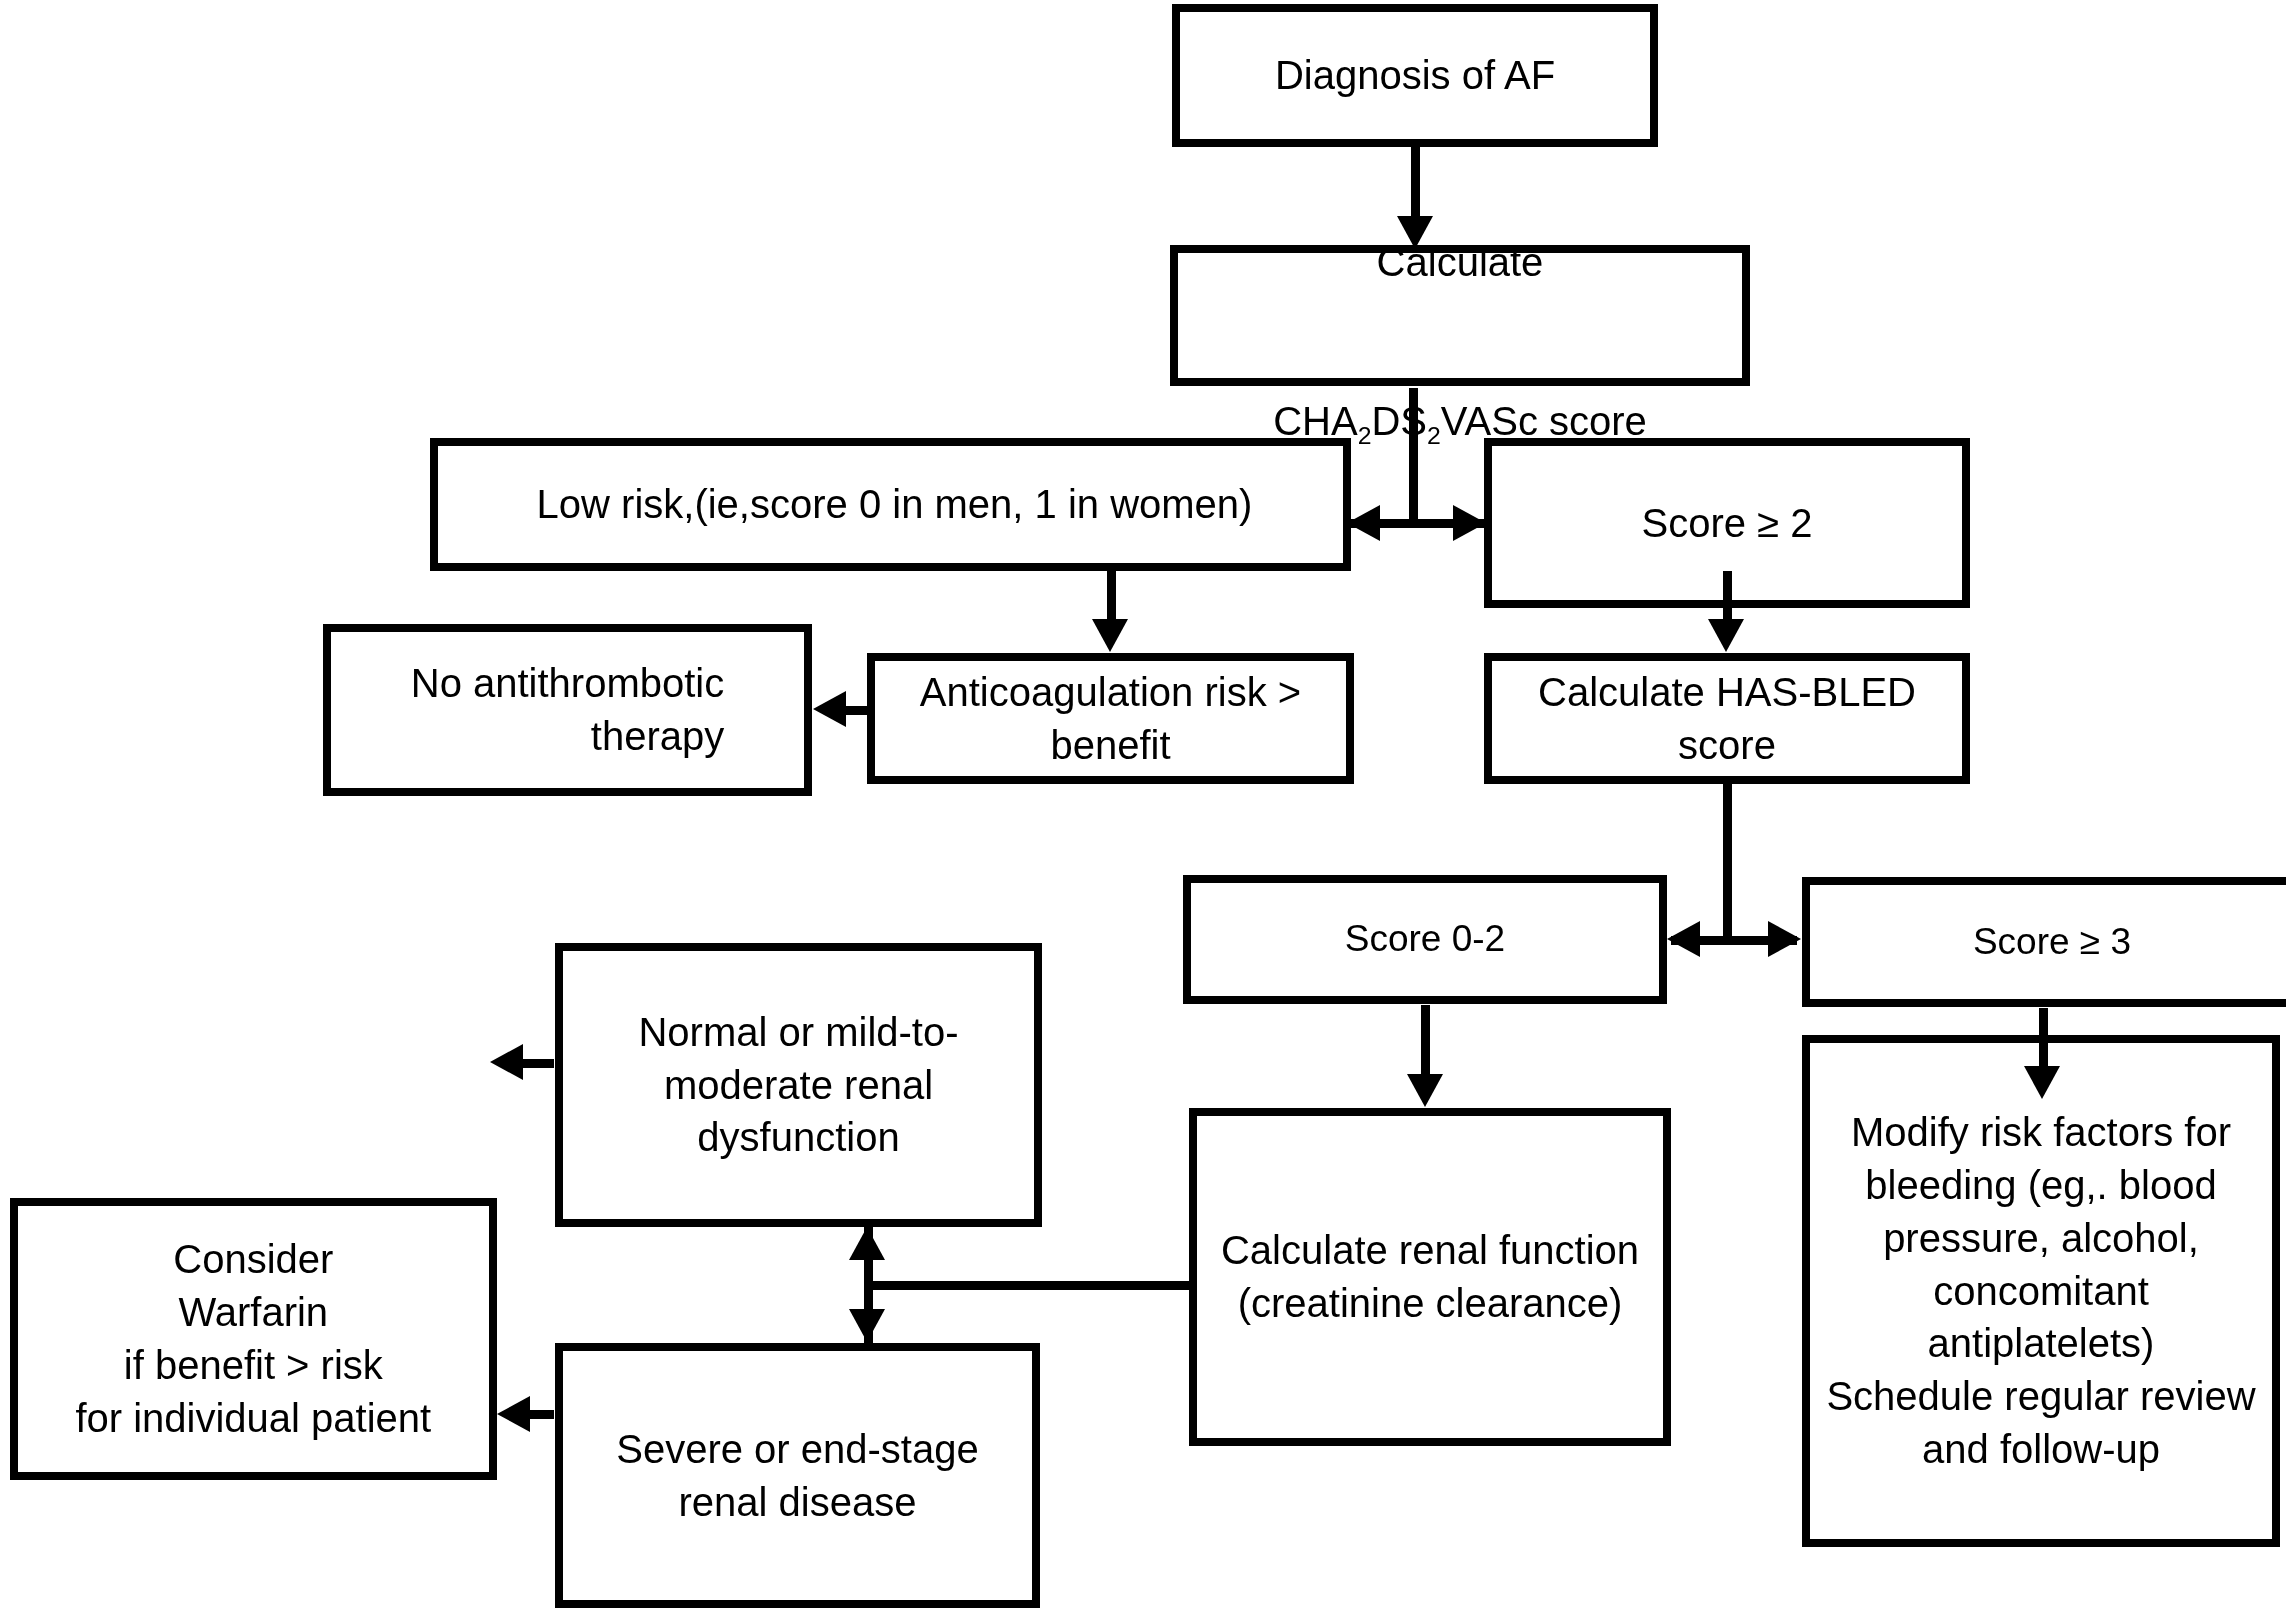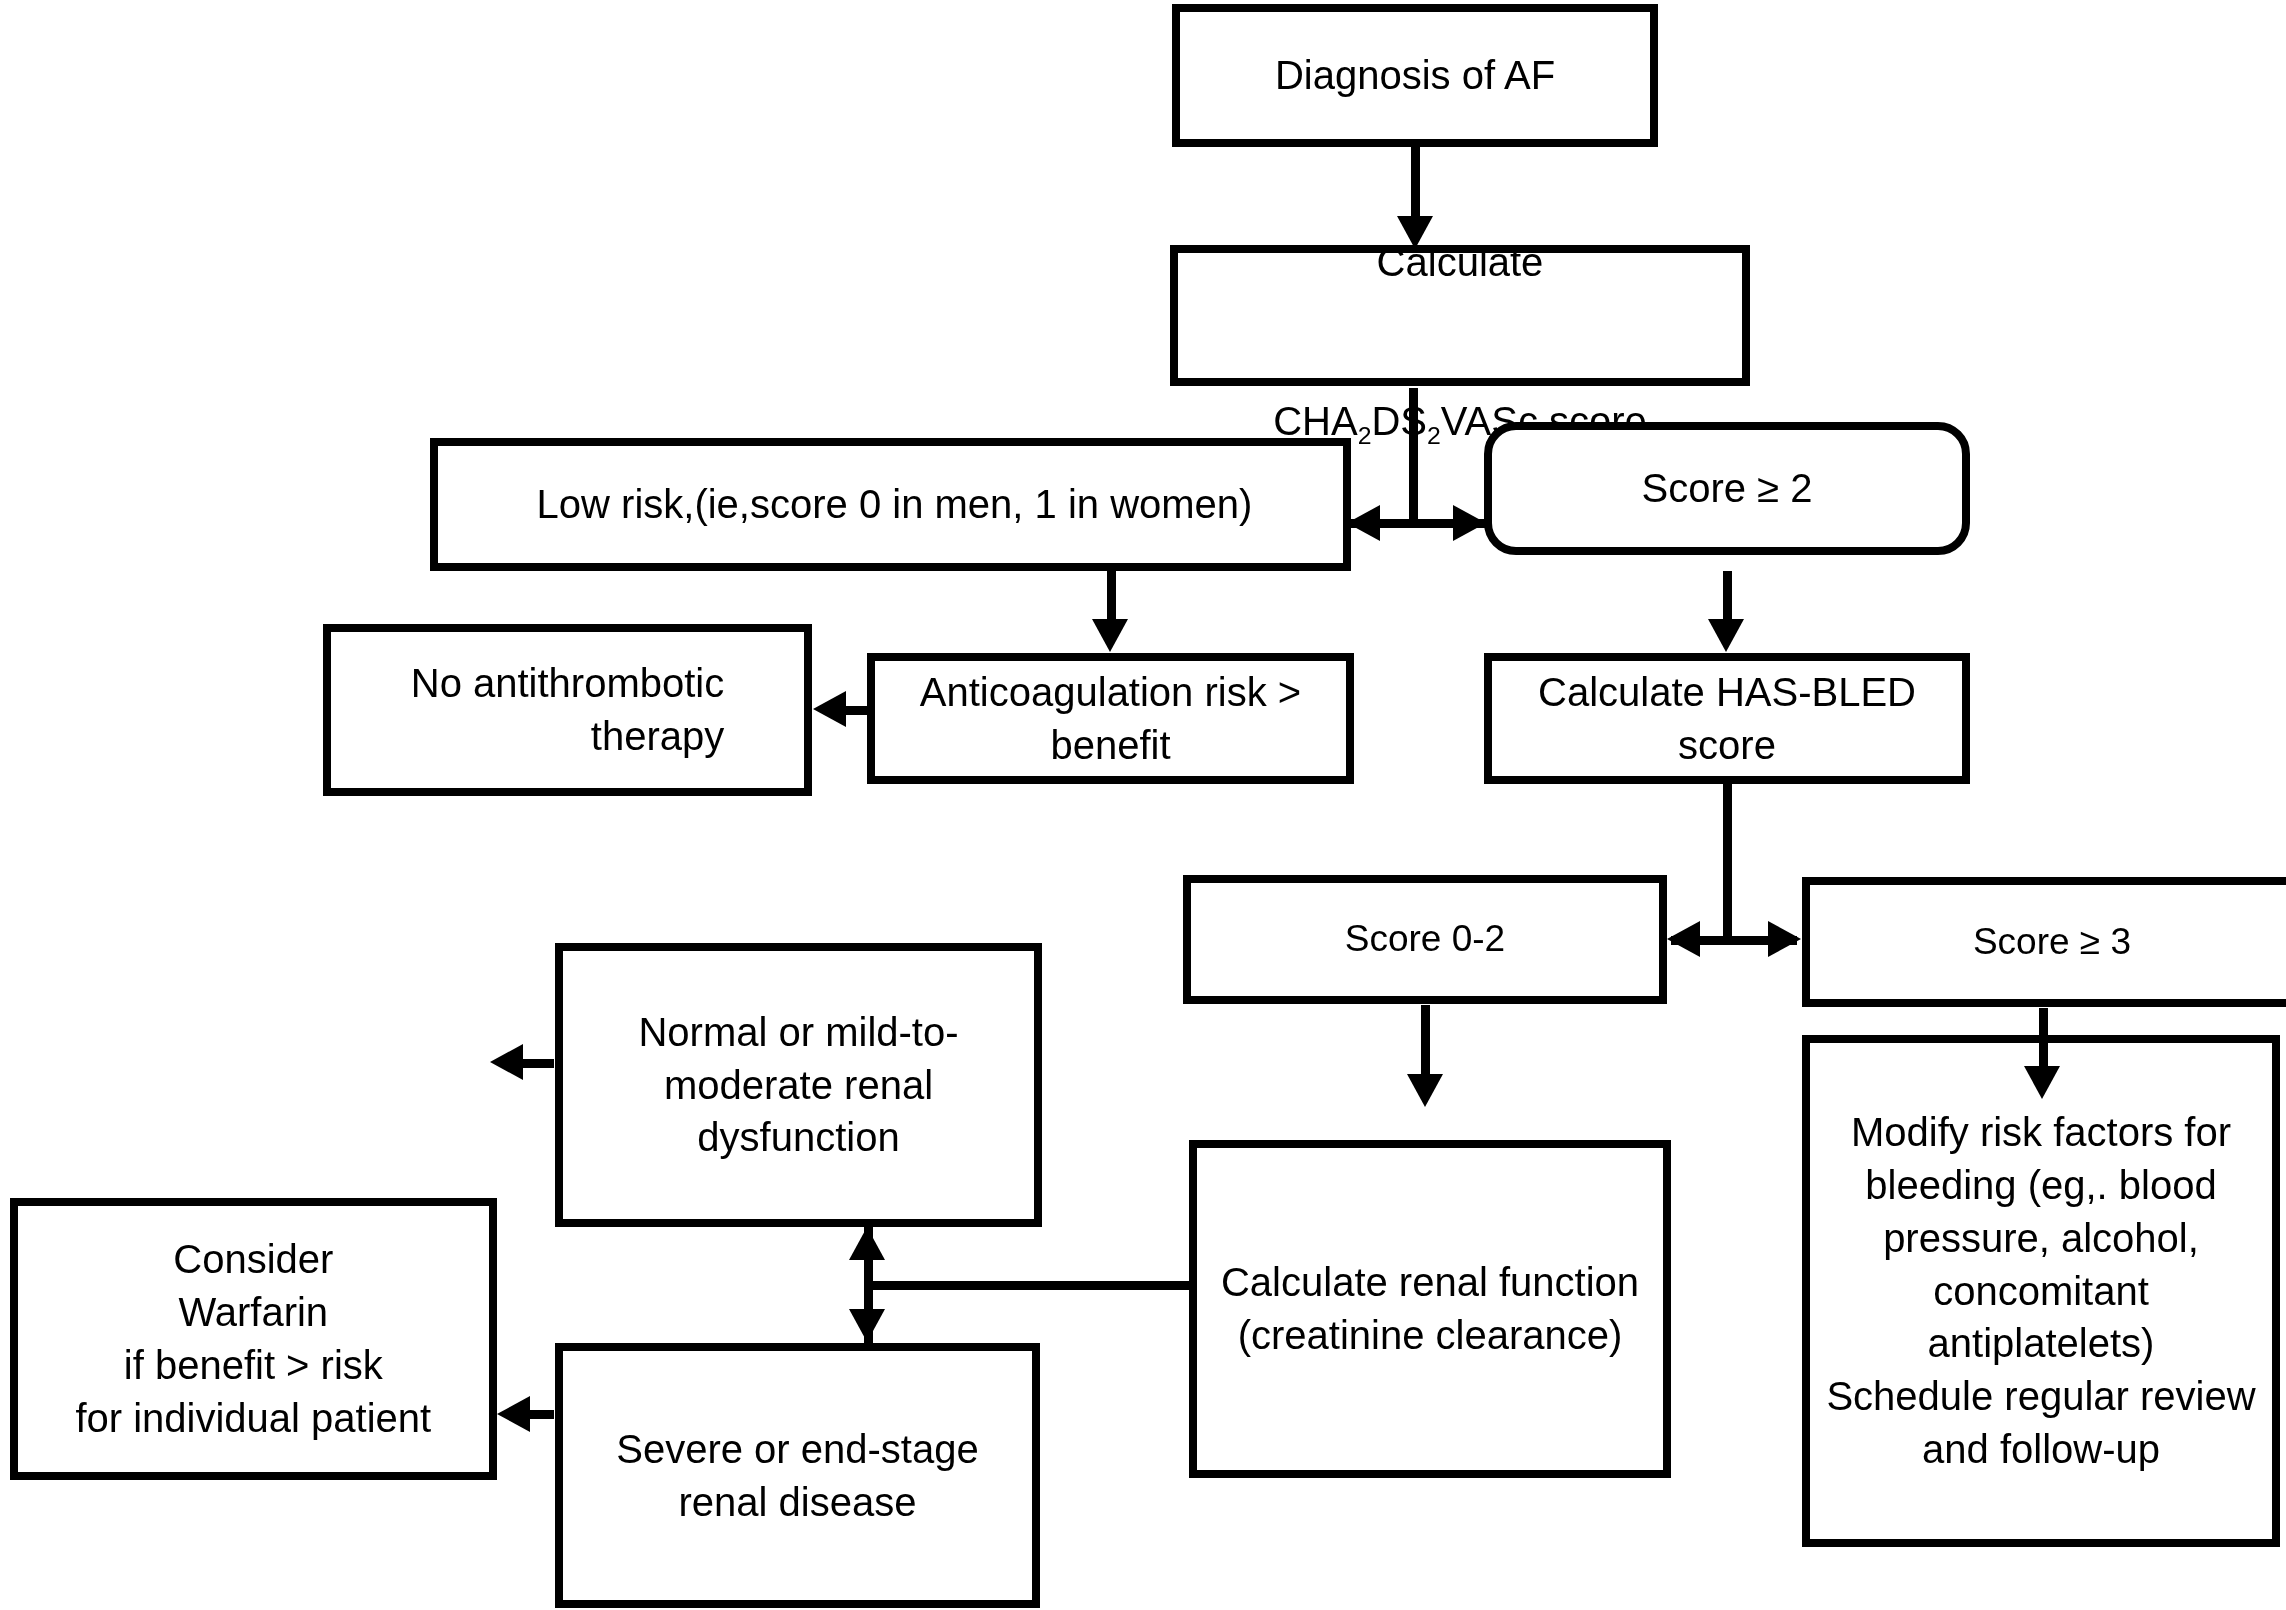--- a/index.html
+++ b/index.html
@@ -48,21 +48,21 @@
       <span>Calculate</span>
       <br>
       <span><span>CHA</span><sub class="s">2</sub><span>DS</span><sub class="s">2</sub><span>VASc score</span></span>
     </div>
   </div>
 
   <div class="box" style="left:430px;top:438px;width:921px;height:133px;padding-left:8px;">
     <div class="label">Low risk,(ie,score 0 in men, 1 in women)</div>
   </div>
 
-  <div class="box" style="left:1484px;top:422px;width:486px;height:133px;border-radius:32px;">
+  <div class="box" style="left:1484px;top:438px;width:486px;height:170px;">
     <div class="label">Score ≥ 2</div>
   </div>
 
   <div class="box" style="left:323px;top:624px;width:489px;height:172px;text-align:right;">
     <div class="label">No antithrombotic
 therapy</div>
   </div>
 
   <div class="box" style="left:867px;top:653px;width:487px;height:131px;">
     <div class="label">Anticoagulation risk &gt;
@@ -82,21 +82,21 @@
     <div class="label">Score ≥ 3</div>
   </div>
 
 
   <div class="box" style="left:555px;top:943px;width:487px;height:284px;">
     <div class="label">Normal or mild-to-
 moderate renal
 dysfunction</div>
   </div>
 
-  <div class="box" style="left:1189px;top:1108px;width:482px;height:338px;margin-top:32px;">
+  <div class="box" style="left:1189px;top:1108px;width:482px;height:338px;">
     <div class="label">Calculate renal function
 (creatinine clearance)</div>
   </div>
 
   <div class="box" style="left:9.8px;top:1198px;width:487px;height:282px;">
     <div class="label">Consider
 Warfarin
 if benefit &gt; risk
 for individual patient</div>
   </div>

